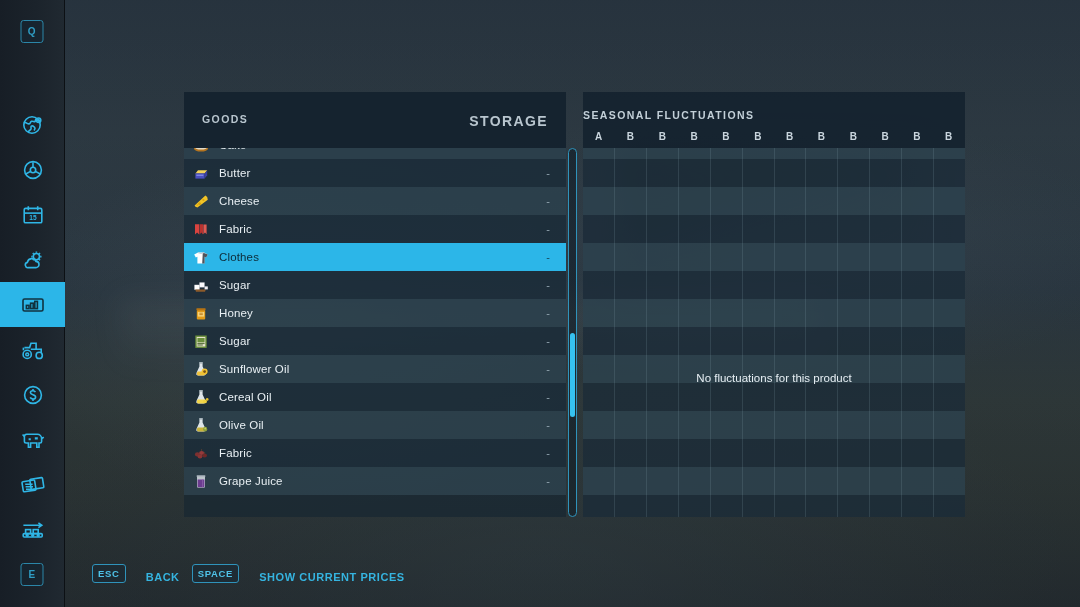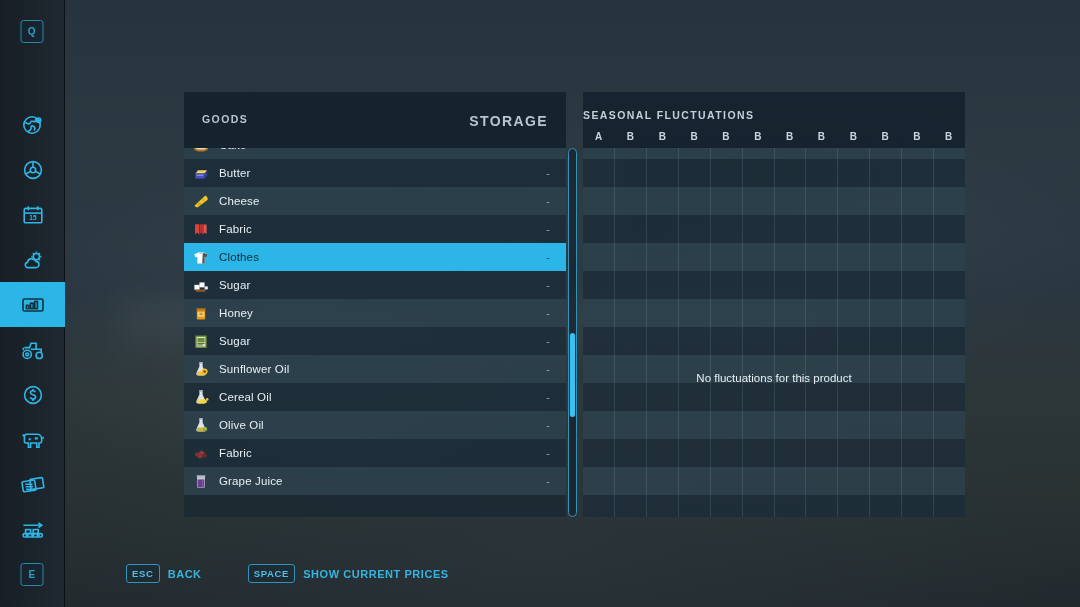--- a/index.html
+++ b/index.html
@@ -255,24 +255,23 @@
   
   #footer {
     position: absolute;
     left: 92px; top: 564px;
     display: flex;
     align-items: center;
     gap: 12px;
   }
   .hint {
     display: flex;
-    align-items: center;
-    gap: 8px;
+    align-items: flex-end;
+    gap: 20px;
     cursor: pointer;
-    margin-left: 34px;
   }
   .hint-key {
     border: 1px solid #2f93bb;
     border-radius: 3px;
     color: #4fc2e8;
     font-size: 9.5px;
     font-weight: bold;
     letter-spacing: 0.7px;
     padding: 3px 5px 3px 5px;
     min-width: 22px;

